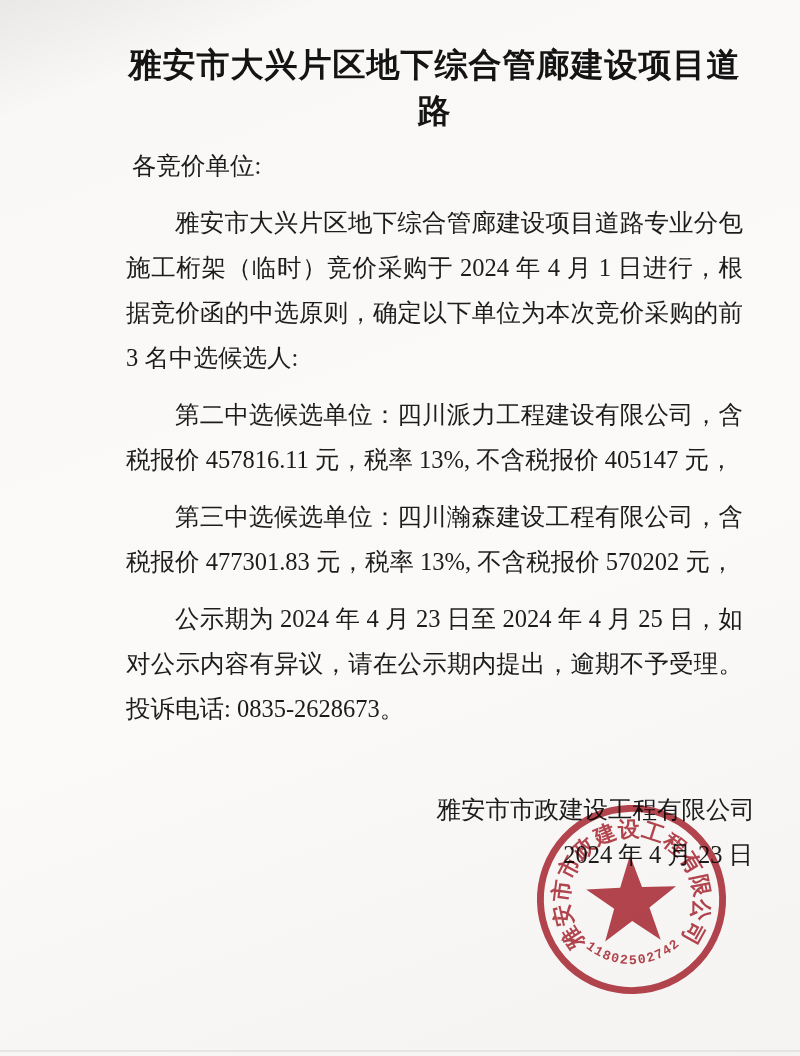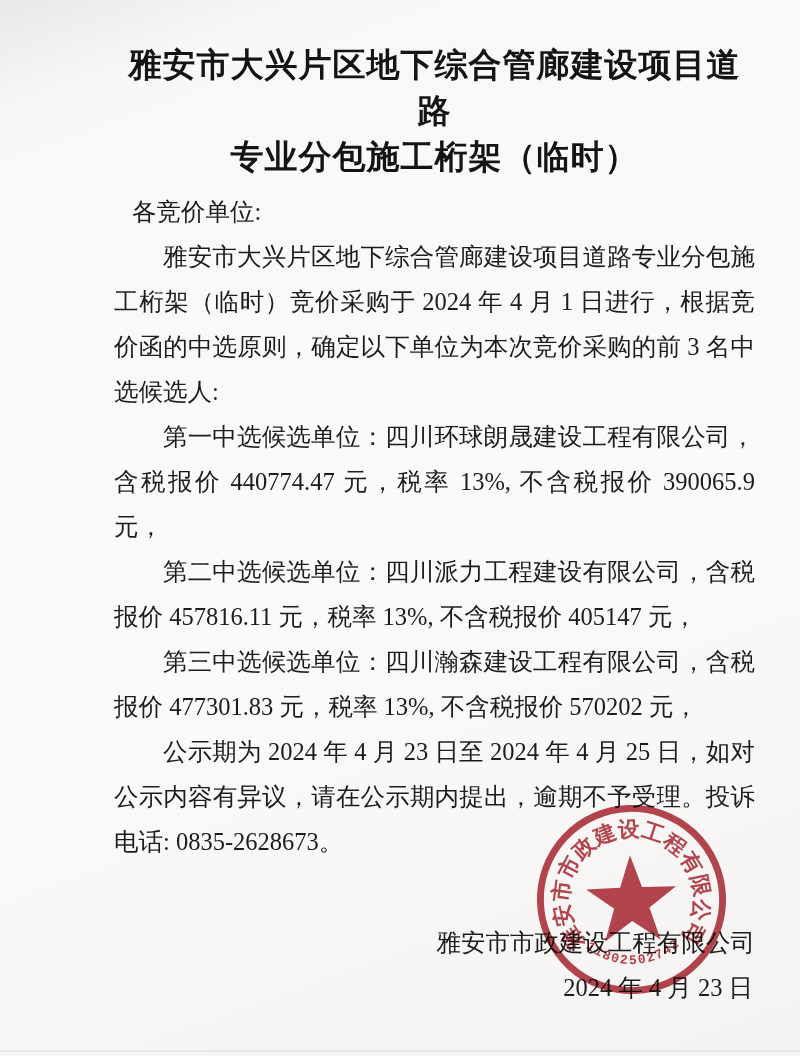--- a/index.html
+++ b/index.html
@@ -43,21 +43,21 @@
   }
   .body-text {
     font-size: 24.5px;
     line-height: 45px;
     text-align: justify;
   }
   .salutation {
     margin: 9px 0 0 18px;
   }
   .para {
-    margin: 0;
+    margin: 12px;
     text-indent: 2em;
   }
   .signature {
     margin-top: 56px;
     text-align: right;
   }
   .signature .sig-line {
     margin: 0;
     font-size: 24.5px;
     line-height: 45px;
@@ -90,27 +90,25 @@
     font-family: "Liberation Mono", "DejaVu Sans Mono", monospace;
   }
 </style>
 </head>
 <body>
 
 <div class="page">
 
   <h1 class="doc-title">
     <div>雅安市大兴片区地下综合管廊建设项目道路</div>
-    <div>专业分包施工桁架（临时）</div>
   </h1>
 
   <div class="body-text">
     <p class="salutation">各竞价单位:</p>
     <p class="para">雅安市大兴片区地下综合管廊建设项目道路专业分包施工桁架（临时）竞价采购于 2024 年 4 月 1 日进行，根据竞价函的中选原则，确定以下单位为本次竞价采购的前 3 名中选候选人:</p>
-    <p class="para">第一中选候选单位：四川环球朗晟建设工程有限公司，含税报价 440774.47 元，税率 13%, 不含税报价 390065.9 元，</p>
     <p class="para">第二中选候选单位：四川派力工程建设有限公司，含税报价 457816.11 元，税率 13%, 不含税报价 405147 元，</p>
     <p class="para">第三中选候选单位：四川瀚森建设工程有限公司，含税报价 477301.83 元，税率 13%, 不含税报价 570202 元，</p>
     <p class="para">公示期为 2024 年 4 月 23 日至 2024 年 4 月 25 日，如对公示内容有异议，请在公示期内提出，逾期不予受理。投诉电话: 0835-2628673。</p>
   </div>
 
   <div class="signature">
     <p class="sig-line">雅安市市政建设工程有限公司</p>
     <p class="sig-line sig-date">2024 年 4 月 23 日</p>
   </div>
 

